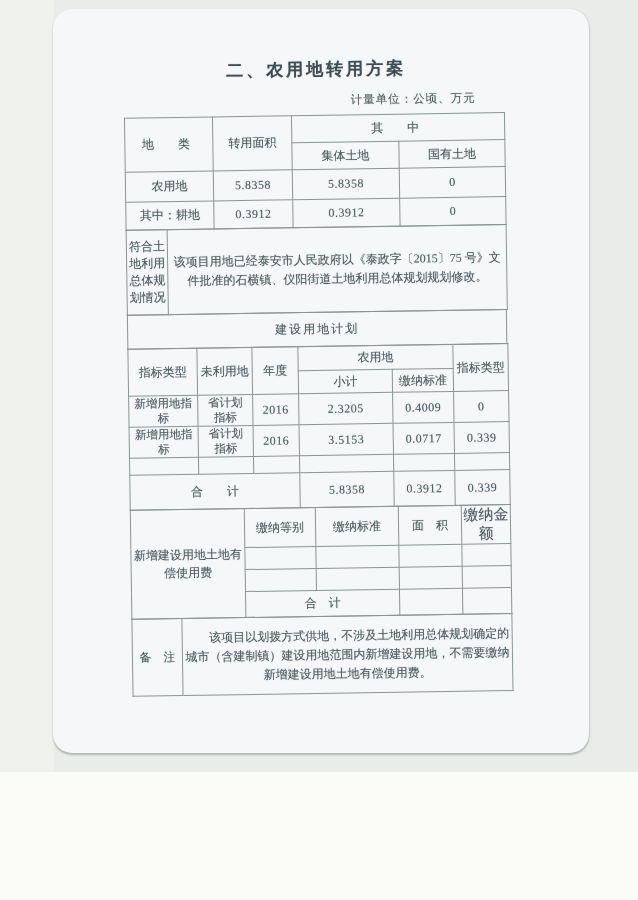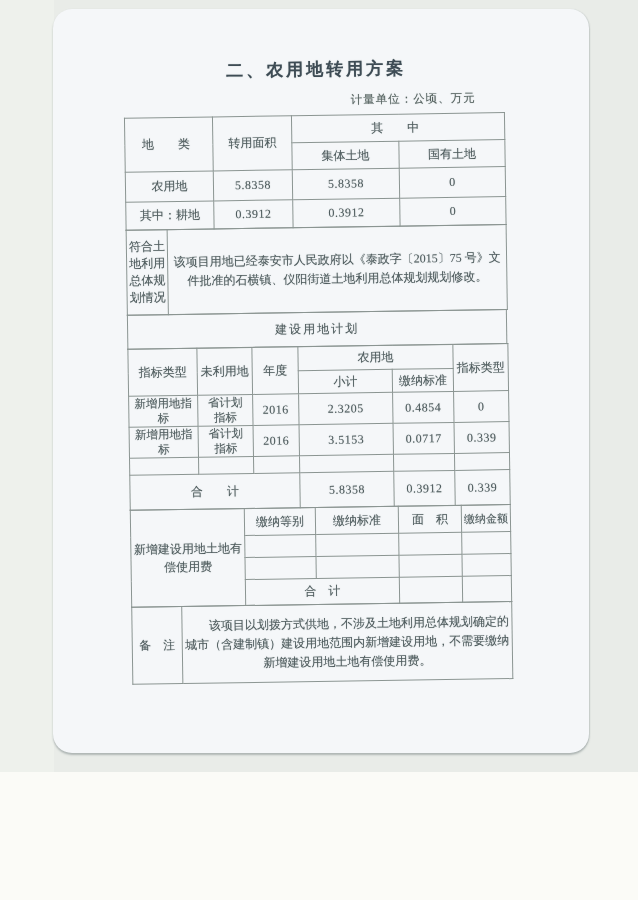--- a/index.html
+++ b/index.html
@@ -139,21 +139,21 @@
           </tr>
           <tr style="height:23px">
             <td>小计</td>
             <td>缴纳标准</td>
           </tr>
           <tr style="height:29px">
             <td class="wraplabel" style="font-size:11.5px;line-height:15px">新增用地指标</td>
             <td class="wraplabel" style="font-size:11.5px;line-height:15px;padding:0 5px">省计划指标</td>
             <td class="num">2016</td>
             <td class="num">2.3205</td>
-            <td class="num">0.4854</td>
+            <td class="num">0.4009</td>
             <td class="num">0</td>
           </tr>
           <tr style="height:29px">
             <td class="wraplabel" style="font-size:11.5px;line-height:15px">新增用地指标</td>
             <td class="wraplabel" style="font-size:11.5px;line-height:15px;padding:0 5px">省计划指标</td>
             <td class="num">2016</td>
             <td class="num">3.5153</td>
             <td class="num">0.0717</td>
             <td class="num">0.339</td>
           </tr>
@@ -181,21 +181,21 @@
               <col style="width:83px">
               <col style="width:63px">
               <col style="width:49px">
             </colgroup>
           <tbody>
               <tr style="height:27px">
             <td rowspan="4" class="wraplabel">新增建设用地土地有偿使用费</td>
             <td>缴纳等别</td>
             <td>缴纳标准</td>
             <td>面　积</td>
-            <td style="font-size:11px">缴纳金额</td>
+            <td style="font-size:15px">缴纳金额</td>
           </tr>
           <tr style="height:22px">
             <td></td>
             <td></td>
             <td></td>
             <td></td>
           </tr>
           <tr style="height:22px">
             <td></td>
             <td></td>

